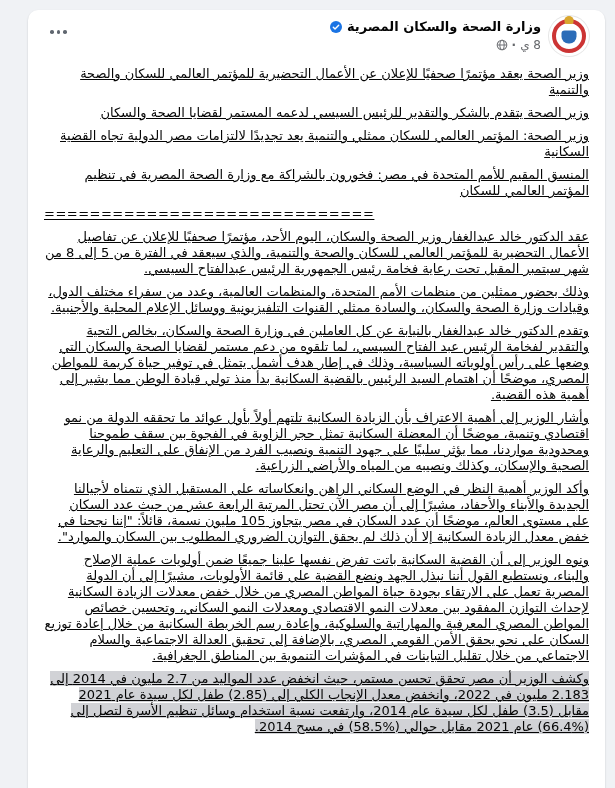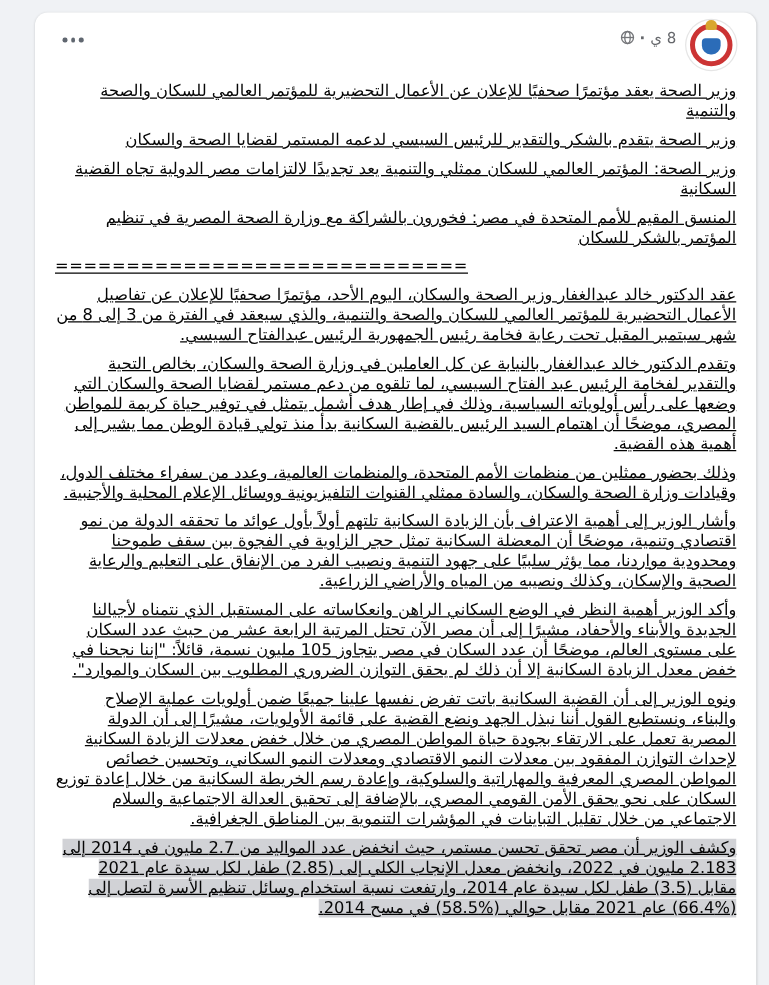--- a/index.html
+++ b/index.html
@@ -65,20 +65,29 @@
 <div class="card">
 
   <div class="header">
     <div class="avatar" title="">
       <span class="av-ring"></span>
       <span class="av-eagle"></span>
       <span class="av-emblem"></span>
     </div>
 
     <div class="head-text">
+      <div class="name-row">
+        <span class="page-name">وزارة الصحة والسكان المصرية</span>
+        <span class="verified">
+          <svg viewBox="0 0 16 16" width="12" height="12">
+            <circle cx="8" cy="8" r="8" fill="#1b74e4"></circle>
+            <path d="M4.4 8.3l2.3 2.3 4.9-5" stroke="#ffffff" stroke-width="1.9" fill="none" stroke-linecap="round" stroke-linejoin="round"></path>
+          </svg>
+        </span>
+      </div>
       <div class="meta-row">
         <span>8 ي</span>
         <span class="dot">·</span>
         <span class="globe">
           <svg viewBox="0 0 16 16" width="12" height="12" fill="none" stroke="#65676b" stroke-width="1.4">
             <circle cx="8" cy="8" r="6.4"></circle>
             <ellipse cx="8" cy="8" rx="2.9" ry="6.4"></ellipse>
             <line x1="1.6" y1="8" x2="14.4" y2="8"></line>
           </svg>
         </span>
@@ -89,27 +98,27 @@
       <span class="d"></span>
       <span class="d"></span>
       <span class="d"></span>
     </button>
   </div>
 
   <div class="post-text">
     <p>وزير الصحة يعقد مؤتمرًا صحفيًا للإعلان عن الأعمال التحضيرية للمؤتمر العالمي للسكان والصحة والتنمية</p>
     <p>وزير الصحة يتقدم بالشكر والتقدير للرئيس السيسي لدعمه المستمر لقضايا الصحة والسكان</p>
     <p>وزير الصحة: المؤتمر العالمي للسكان ممثلي والتنمية يعد تجديدًا لالتزامات مصر الدولية تجاه القضية السكانية</p>
-    <p>المنسق المقيم للأمم المتحدة في مصر: فخورون بالشراكة مع وزارة الصحة المصرية في تنظيم المؤتمر بالشكر للسكان</p>
+    <p>المنسق المقيم للأمم المتحدة في مصر: فخورون بالشراكة مع وزارة الصحة المصرية في تنظيم المؤتمر العالمي للسكان</p>
 
     <p class="divider">=============================</p>
 
-    <p>عقد الدكتور خالد عبدالغفار وزير الصحة والسكان، اليوم الأحد، مؤتمرًا صحفيًا للإعلان عن تفاصيل الأعمال التحضيرية للمؤتمر العالمي للسكان والصحة والتنمية، والذي سيعقد في الفترة من 3 إلى 8 من شهر سبتمبر المقبل تحت رعاية فخامة رئيس الجمهورية الرئيس عبدالفتاح السيسي.</p>
+    <p>عقد الدكتور خالد عبدالغفار وزير الصحة والسكان، اليوم الأحد، مؤتمرًا صحفيًا للإعلان عن تفاصيل الأعمال التحضيرية للمؤتمر العالمي للسكان والصحة والتنمية، والذي سيعقد في الفترة من 5 إلى 8 من شهر سبتمبر المقبل تحت رعاية فخامة رئيس الجمهورية الرئيس عبدالفتاح السيسي.</p>
+    <p>وذلك بحضور ممثلين من منظمات الأمم المتحدة، والمنظمات العالمية، وعدد من سفراء مختلف الدول، وقيادات وزارة الصحة والسكان، والسادة ممثلي القنوات التلفيزيونية ووسائل الإعلام المحلية والأجنبية.</p>
     <p>وتقدم الدكتور خالد عبدالغفار بالنيابة عن كل العاملين في وزارة الصحة والسكان، بخالص التحية والتقدير لفخامة الرئيس عبد الفتاح السيسي، لما تلقوه من دعم مستمر لقضايا الصحة والسكان التي وضعها على رأس أولوياته السياسية، وذلك في إطار هدف أشمل يتمثل في توفير حياة كريمة للمواطن المصري، موضحًا أن اهتمام السيد الرئيس بالقضية السكانية بدأ منذ تولي قيادة الوطن مما يشير إلى أهمية هذه القضية.</p>
-    <p>وذلك بحضور ممثلين من منظمات الأمم المتحدة، والمنظمات العالمية، وعدد من سفراء مختلف الدول، وقيادات وزارة الصحة والسكان، والسادة ممثلي القنوات التلفيزيونية ووسائل الإعلام المحلية والأجنبية.</p>
     <p>وأشار الوزير إلى أهمية الاعتراف بأن الزيادة السكانية تلتهم أولاً بأول عوائد ما تحققه الدولة من نمو اقتصادي وتنمية، موضحًا أن المعضلة السكانية تمثل حجر الزاوية في الفجوة بين سقف طموحنا ومحدودية مواردنا، مما يؤثر سلبيًا على جهود التنمية ونصيب الفرد من الإنفاق على التعليم والرعاية الصحية والإسكان، وكذلك ونصيبه من المياه والأراضي الزراعية.</p>
     <p>وأكد الوزير أهمية النظر في الوضع السكاني الراهن وانعكاساته على المستقبل الذي نتمناه لأجيالنا الجديدة والأبناء والأحفاد، مشيرًا إلى أن مصر الآن تحتل المرتبة الرابعة عشر من حيث عدد السكان على مستوى العالم، موضحًا أن عدد السكان في مصر يتجاوز 105 مليون نسمة، قائلاً: "إننا نجحنا في خفض معدل الزيادة السكانية إلا أن ذلك لم يحقق التوازن الضروري المطلوب بين السكان والموارد".</p>
     <p>ونوه الوزير إلى أن القضية السكانية باتت تفرض نفسها علينا جميعًا ضمن أولويات عملية الإصلاح والبناء، ونستطيع القول أننا نبذل الجهد ونضع القضية على قائمة الأولويات، مشيرًا إلى أن الدولة المصرية تعمل على الارتقاء بجودة حياة المواطن المصري من خلال خفض معدلات الزيادة السكانية لإحداث التوازن المفقود بين معدلات النمو الاقتصادي ومعدلات النمو السكاني، وتحسين خصائص المواطن المصري المعرفية والمهاراتية والسلوكية، وإعادة رسم الخريطة السكانية من خلال إعادة توزيع السكان على نحو يحقق الأمن القومي المصري، بالإضافة إلى تحقيق العدالة الاجتماعية والسلام الاجتماعي من خلال تقليل التباينات في المؤشرات التنموية بين المناطق الجغرافية.</p>
 
     <p><span class="hl">وكشف الوزير أن مصر تحقق تحسن مستمر، حيث انخفض عدد المواليد من 2.7 مليون في 2014 إلى 2.183 مليون في 2022، وانخفض معدل الإنجاب الكلي إلى (2.85) طفل لكل سيدة عام 2021 مقابل (3.5) طفل لكل سيدة عام 2014، وارتفعت نسبة استخدام وسائل تنظيم الأسرة لتصل إلى (%66.4) عام 2021 مقابل حوالي (%58.5) في مسح 2014.</span></p>
   </div>
 
 </div>
 
 </body></html>

